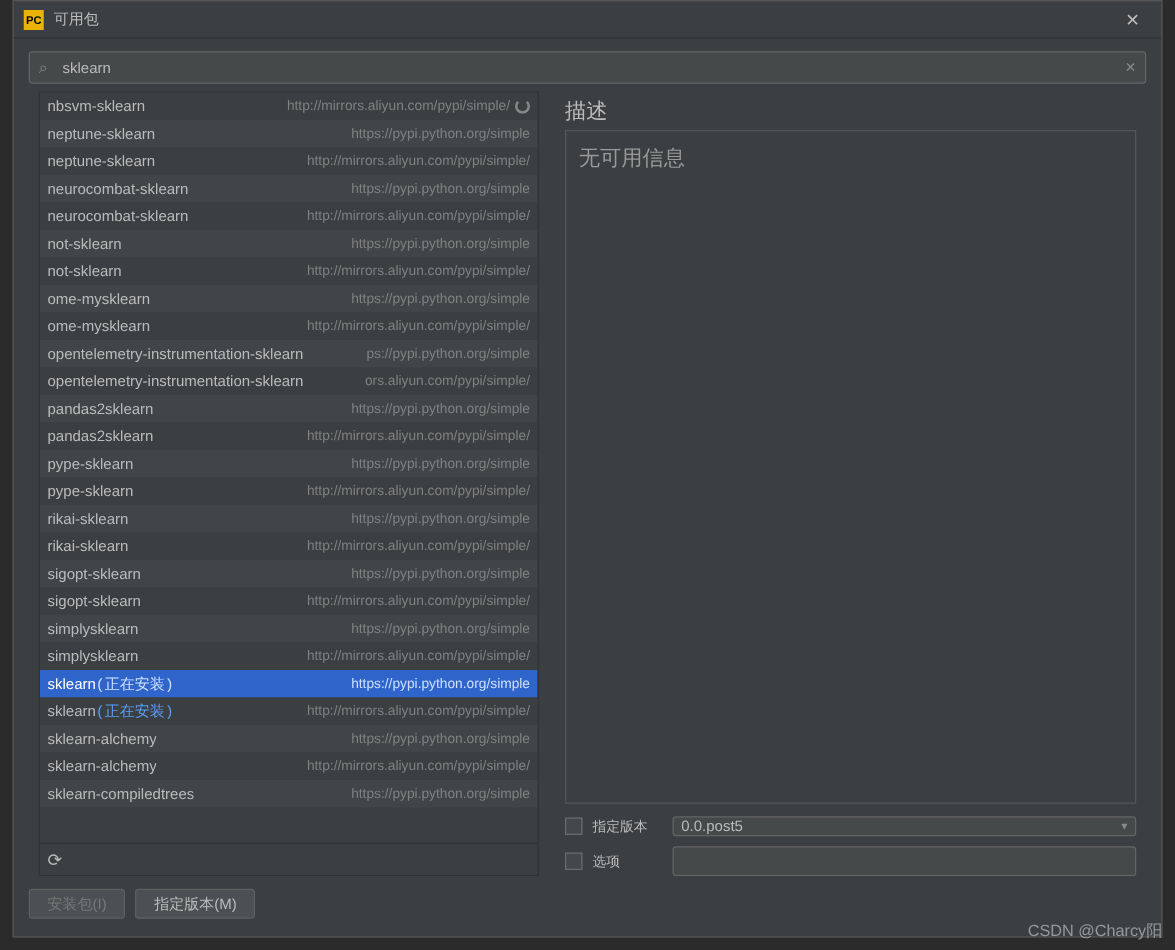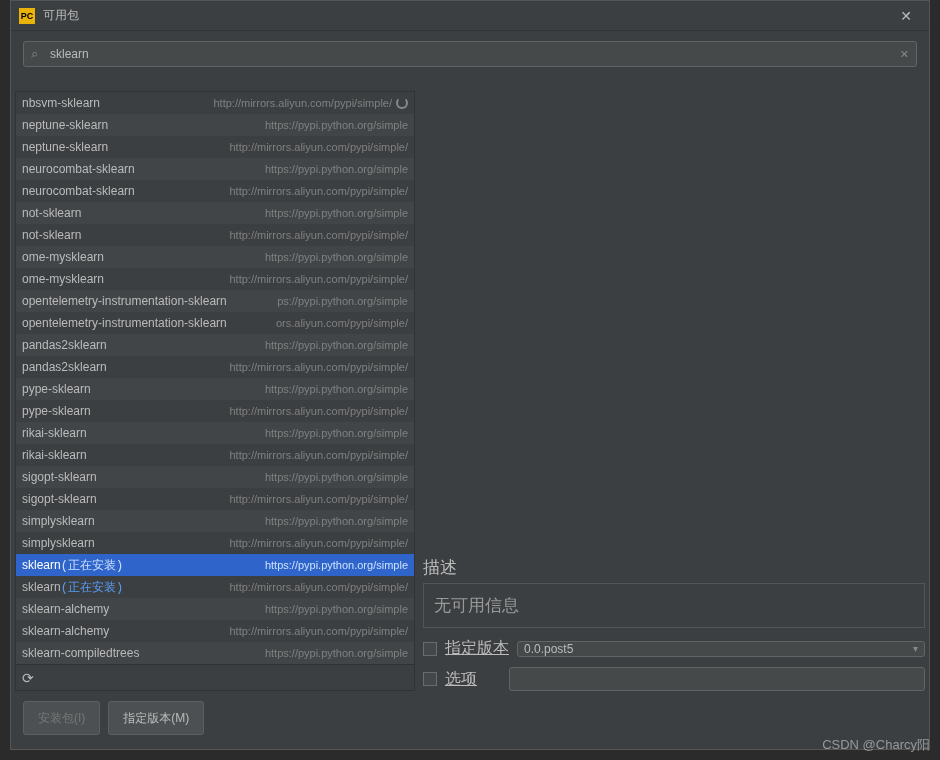--- a/index.html
+++ b/index.html
@@ -7,21 +7,21 @@
 .window { position: absolute; left: 10px; top: 0; width: 920px; height: 750px; background: #3c3f41; border: 1px solid #555; display: flex; flex-direction: column; }
 .titlebar { height: 30px; display: flex; align-items: center; padding: 0 8px; border-bottom: 1px solid #323232; }
 .logo { width: 16px; height: 16px; background: #eab308; display: inline-flex; align-items: center; justify-content: center; color: #000; font-size: 9px; font-weight: bold; margin-right: 8px; }
 .title { flex: 1; color: #bbbbbb; font-size: 12px; }
 .close-btn { width: 30px; height: 30px; display: flex; align-items: center; justify-content: center; cursor: pointer; color: #bbbbbb; font-size: 14px; }
 .search-row { padding: 10px 12px 6px 12px; }
 .search-wrap { position: relative; }
 .search-icon { position: absolute; left: 8px; top: 50%; transform: translateY(-50%); color: #888; font-size: 13px; }
 .search-input { width: 100%; height: 26px; background: #45494a; border: 1px solid #646464; color: #bbbbbb; padding: 0 26px; font-size: 12px; outline: none; border-radius: 3px; }
 .search-clear { position: absolute; right: 8px; top: 50%; transform: translateY(-50%); color: #888; font-size: 11px; cursor: pointer; }
-.content { display: flex; flex: 1; overflow: hidden; padding: 0 4px; gap: 8px; align-items: flex-end; }
+.content { display: flex; flex: 1; overflow: hidden; padding: 0 20px; gap: 21px; }
 .left-pane { width: 400px; display: flex; flex-direction: column; }
 .pkg-list { flex: 1; overflow-y: auto; border: 1px solid #323232; background: #3c3f41; position: relative; }
 .pkg-row { display: flex; align-items: center; height: 22px; padding: 0 6px; cursor: pointer; color: #bbbbbb; }
 .pkg-row:nth-child(odd) { background: #3c3f41; }
 .pkg-row:nth-child(even) { background: #414547; }
 .pkg-row.selected { background: #2f65ca; color: #fff; }
 .pkg-row.selected .pkg-repo { color: #cde0ff; }
 .pkg-name { flex: 0 0 auto; white-space: nowrap; overflow: hidden; text-overflow: ellipsis; }
 .pkg-installing { color: #589df6; font-family: Liberation Mono, monospace; }
 .pkg-row.selected .pkg-installing { color: #cde0ff; }
@@ -32,28 +32,28 @@
 .pkg-list::-webkit-scrollbar-thumb { background: #5e5e5e; border-radius: 5px; }
 .refresh-row { height: 26px; display: flex; align-items: center; padding: 0 6px; border: 1px solid #323232; border-top: none; }
 .refresh-icon { cursor: pointer; color: #bbbbbb; font-size: 14px; }
 .right-pane { flex: 1; display: flex; flex-direction: column; }
 .desc-label { color: #bbbbbb; font-size: 17px; padding: 4px 0; }
 .desc-box { flex: 1; border: 1px solid #555; background: #3c3f41; padding: 10px; color: #999; font-size: 17px; overflow: auto; }
 .right-controls { margin-top: 10px; display: flex; flex-direction: column; gap: 8px; }
 .ctrl-row { display: flex; align-items: center; gap: 8px; }
 .chk { width: 14px; height: 14px; border: 1px solid #6b6b6b; background: #43494a; cursor: pointer; display: inline-flex; align-items: center; justify-content: center; }
 .chk.checked::after { content: "✓"; color: #bbbbbb; font-size: 11px; line-height: 1; }
-.ctrl-label { color: #bbbbbb; font-size: 16px; min-width: 56px; text-decoration: underline; }
+.ctrl-label { color: #bbbbbb; font-size: 11px; min-width: 56px; }
 .version-select { flex: 1; height: 16px; background: #45494a; border: 1px solid #646464; color: #bbbbbb; padding: 0 6px; font-size: 12px; display: flex; align-items: center; justify-content: space-between; cursor: pointer; border-radius: 3px; }
 .chevron { color: #888; font-size: 10px; }
 .options-input { flex: 1; height: 24px; background: #45494a; border: 1px solid #646464; color: #bbbbbb; padding: 0 6px; font-size: 12px; outline: none; border-radius: 3px; }
 .footer { padding: 10px 12px 14px 12px; }
 .footer-chk-row { display: flex; align-items: center; gap: 6px; margin-bottom: 12px; }
 .btn-row { display: flex; gap: 8px; }
-.btn { height: 34px; padding: 0 14px; background: #4c5052; border: 1px solid #5e6060; color: #bbbbbb; font-size: 12px; cursor: pointer; border-radius: 3px; display: inline-flex; align-items: center; }
+.btn { height: 24px; padding: 0 14px; background: #4c5052; border: 1px solid #5e6060; color: #bbbbbb; font-size: 12px; cursor: pointer; border-radius: 3px; display: inline-flex; align-items: center; }
 .btn.disabled { color: #777; cursor: default; }
 .watermark { position: absolute; right: 10px; bottom: 6px; color: #d0d0d0; font-size: 13px; opacity: 0.6; }
 </style>
 </head>
 <body>
 
 <div class="window">
   <div class="titlebar">
     <span class="logo">PC</span>
     <span class="title">可用包</span>

